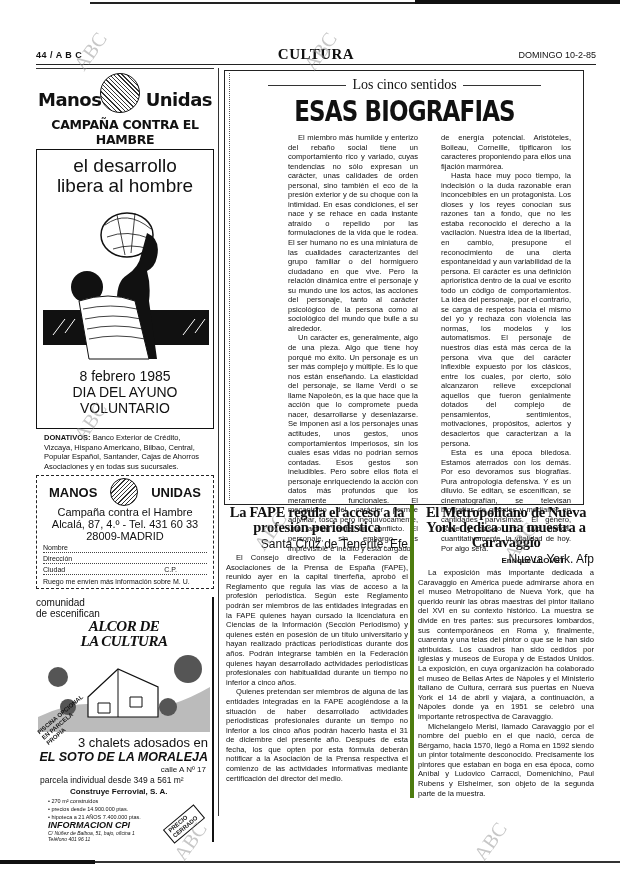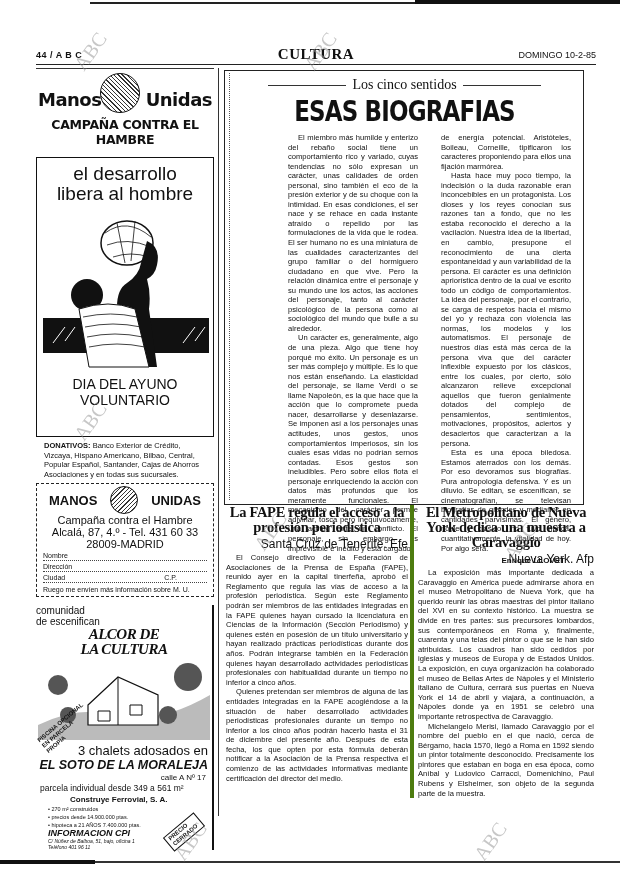--- a/index.html
+++ b/index.html
@@ -9,21 +9,21 @@
   .header{position:absolute;left:36px;top:48px;width:560px;height:16px;border-bottom:1.5px solid #222;}
   .hdr-page{position:absolute;left:0;top:2px;font-size:9px;font-weight:bold;letter-spacing:0.5px;}
   .hdr-section{position:absolute;left:0;right:0;top:-2px;text-align:center;font-family:"Liberation Serif",serif;font-weight:bold;font-size:15px;letter-spacing:0.5px;}
   .hdr-date{position:absolute;right:0;top:2px;font-size:9px;}
   .col-left{position:absolute;left:36px;top:68px;width:178px;}
   .mu-logo{position:relative;height:42px;border-top:1px solid #333;padding-top:4px;}
   .mu-manos,.mu-unidas{position:absolute;top:20px;font-weight:900;font-size:18px;font-family:"DejaVu Sans",sans-serif;letter-spacing:-0.5px;}
   .mu-manos{left:2px;} .mu-unidas{right:2px;}
   .mu-globe{position:absolute;left:64px;top:4px;width:38px;height:38px;border-radius:50%;border:1.5px solid #111;background:repeating-linear-gradient(45deg,#fff 0 2px,#333 2px 3px);}
   .mu-campaign{font-family:"DejaVu Sans",sans-serif;font-weight:900;font-size:12.5px;letter-spacing:-0.3px;text-align:center;margin-top:2px;}
-  .poster{border:1.5px solid #111;margin-top:10px;height:278px;position:relative;}
+  .poster{border:1.5px solid #111;margin-top:2px;height:278px;position:relative;}
   .poster-tag{text-align:center;font-size:19px;line-height:20px;margin-top:6px;font-weight:300;}
   .poster-img{position:absolute;left:6px;top:55px;width:166px;height:155px;}
   .poster-date{position:absolute;left:0;right:0;top:218px;text-align:center;font-size:14px;line-height:16px;}
   .donativos{font-size:7.5px;line-height:9.5px;padding:4px 6px 2px 8px;}
   .donativos b{font-weight:bold;}
   .coupon{border:1px dashed #222;padding:2px 6px;margin-top:2px;}
   .coupon-logo{display:flex;justify-content:space-between;align-items:center;font-weight:900;font-size:13px;padding:0 6px;}
   .coupon-globe{width:26px;height:26px;border-radius:50%;border:1px solid #111;background:repeating-linear-gradient(-45deg,#fff 0 2px,#333 2px 3px);}
   .coupon-line{text-align:center;font-size:11px;line-height:12px;}
   .coupon-field{font-size:7px;line-height:9px;border-bottom:1px dotted #444;margin-top:1px;}
@@ -93,20 +93,21 @@
         <path d="M10 130 l12 -16 M22 128 l10 -14 M140 130 l12 -16 M152 128 l10 -14"></path>
       </g>
       <ellipse cx="84" cy="30" rx="26" ry="22" fill="#fff" stroke="#111" stroke-width="1.5"></ellipse>
       <path d="M62 20 q22 -16 46 4 M64 32 q20 -8 44 2 M70 44 q18 -6 36 0 M74 10 l8 40 M92 8 l-4 40" stroke="#111" stroke-width="0.8" fill="none"></path>
       <path d="M104 28 q14 6 10 24 q-2 10 -10 14 q4 14 2 30 l8 58 l-38 0 l-2 -60 q0 -18 10 -24 q12 -8 14 -20 z" fill="#111"></path>
       <circle cx="44" cy="82" r="16" fill="#111"></circle>
       <path d="M36 96 q30 -10 56 0 l14 58 l-60 0 z" fill="#fff" stroke="#111" stroke-width="1"></path>
       <path d="M40 104 q28 -6 54 0 M42 114 q28 -6 56 0 M44 124 q28 -6 56 0 M46 134 q28 -6 56 0" stroke="#111" stroke-width="0.8" fill="none"></path>
     </svg>
     <div class="poster-date">
+      <div>8 febrero 1985</div>
       <div>DIA DEL AYUNO</div>
       <div>VOLUNTARIO</div>
     </div>
   </div>
 
   <div class="donativos">
     <b>DONATIVOS:</b>
     <span>Banco Exterior de Crédito, Vizcaya, Hispano Americano, Bilbao, Central, Popular Español, Santander, Cajas de Ahorros Asociaciones y en todas sus sucursales.</span>
   </div>
 

